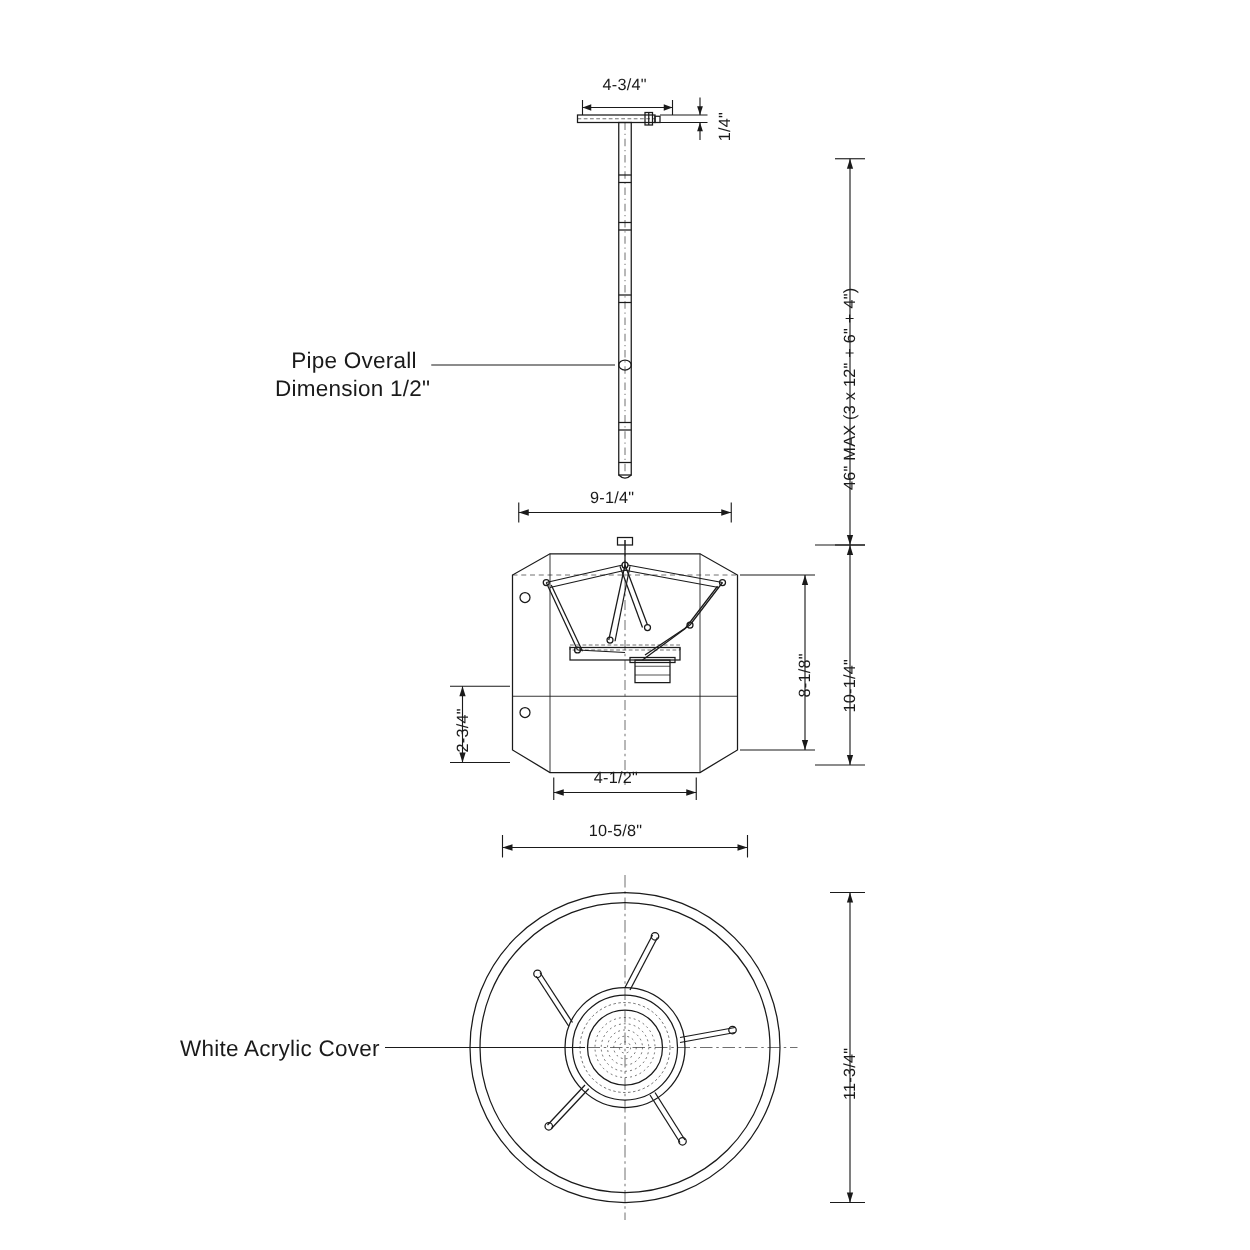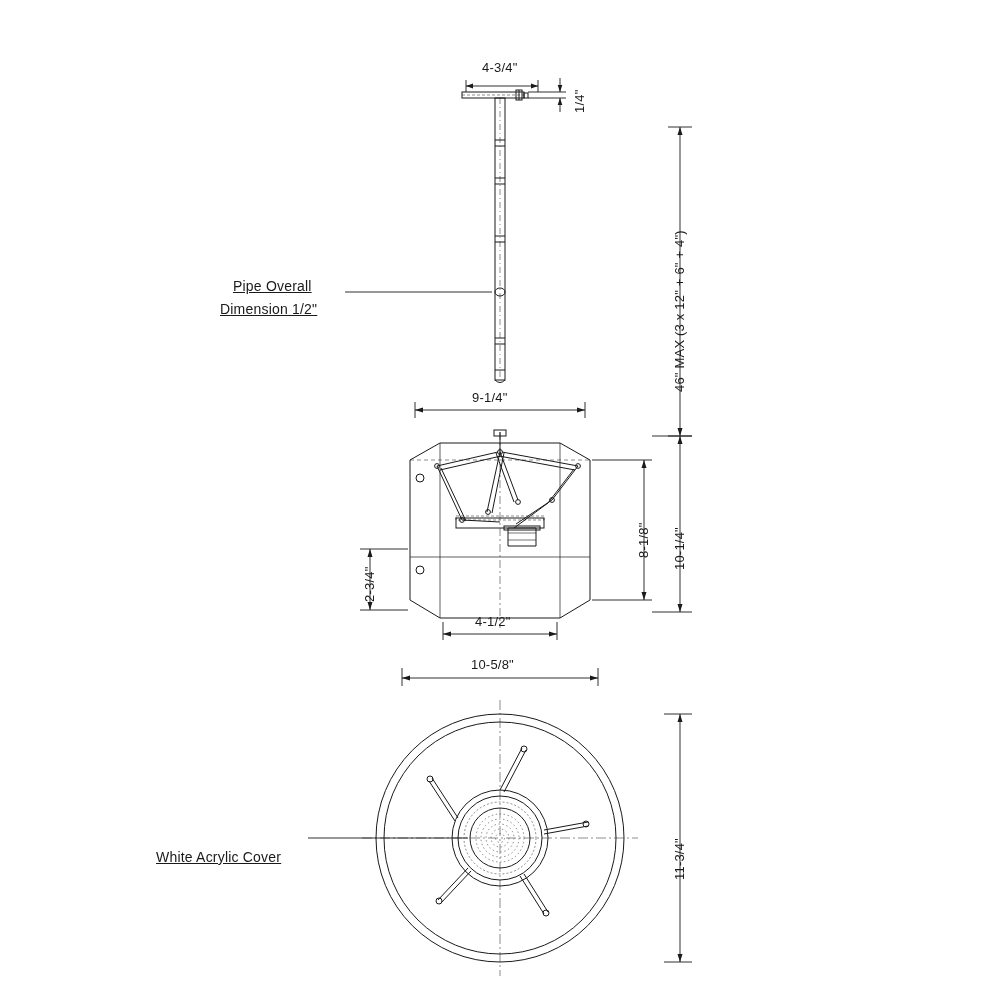--- a/index.html
+++ b/index.html
@@ -26,22 +26,21 @@
   }
   .lbl {
     position: absolute;
     font-family: "Liberation Sans", sans-serif;
     font-size: 13px;
     color: #1a1a1a;
     white-space: nowrap;
     letter-spacing: 0.2px;
   }
   .lbl.big {
-    font-size: 14px;
-    text-decoration: underline;
+    font-size: 18px;
   }
   .rot90 {
     transform-origin: 0 0;
     transform: rotate(-90deg);
   }
 </style>
 </head>
 <body>
 
 <div id="sheet">
@@ -275,17 +274,17 @@
   <div class="lbl rot90" style="left:636px; top:558px;">8-1/8"</div>
 
   <div class="lbl rot90" style="left:672px; top:570px;">10-1/4"</div>
 
   <div class="lbl rot90" style="left:362px; top:602px;">2-3/4"</div>
 
   <div class="lbl" style="left:475px; top:614px;">4-1/2"</div>
 
   <div class="lbl" style="left:471px; top:657px;">10-5/8"</div>
 
-  <div class="lbl big" style="left:156px; top:829px;margin-top:20px;">White Acrylic Cover</div>
+  <div class="lbl big" style="left:144px; top:829px;">White Acrylic Cover</div>
 
   <div class="lbl rot90" style="left:672px; top:880px;">11-3/4"</div>
 
 </div>
 
 </body></html>

